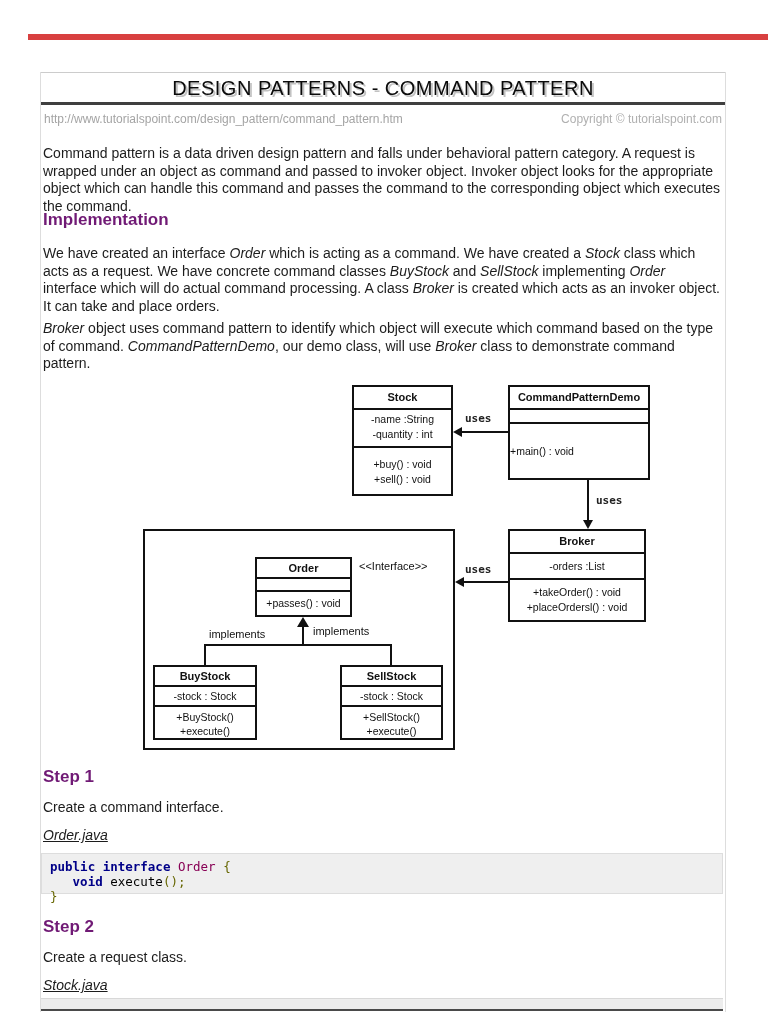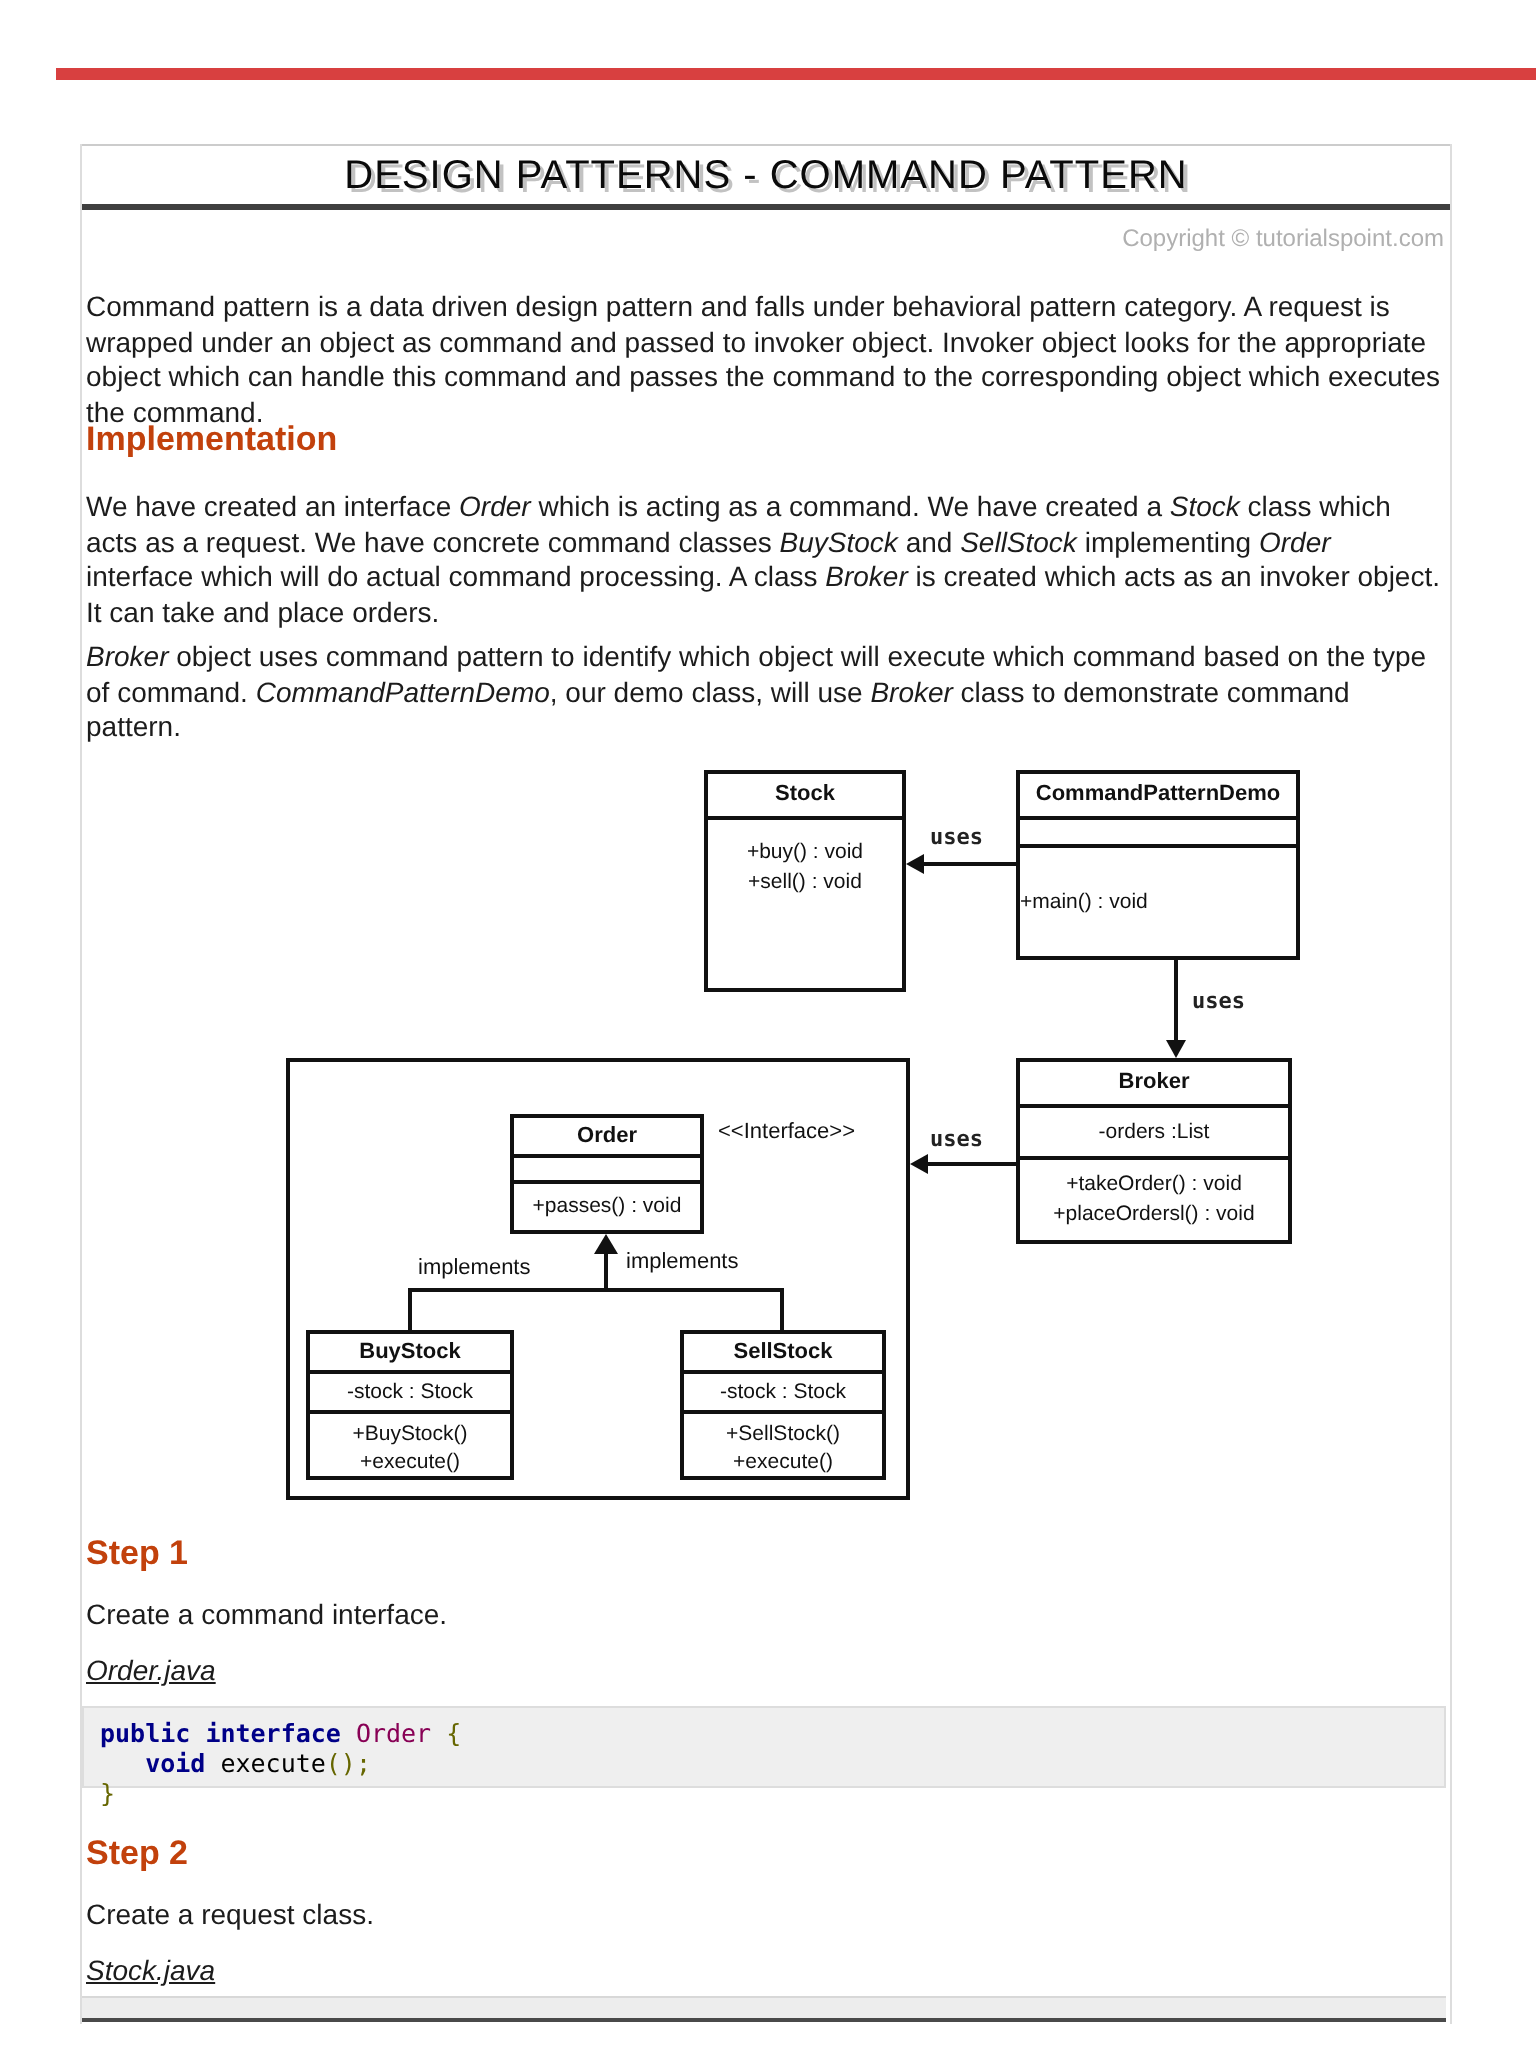--- a/index.html
+++ b/index.html
@@ -12,21 +12,21 @@
          border-left:1px solid #ddd;border-right:1px solid #ddd;background:#fff;}
   .title-box{position:absolute;left:0;top:0;width:100%;height:33px;box-sizing:border-box;
              border-top:1px solid #ccc;border-bottom:3px solid #3f3f3f;
              text-align:center;line-height:31px;font-size:20px;letter-spacing:.5px;color:#0a0a0a;
              text-shadow:2px 2px 0 #c2c2c2;}
   .meta-row{position:absolute;left:3px;right:3px;top:40px;height:16px;font-size:12px;}
   .meta-url{float:left;color:#a4a4a4;}
   .meta-copy{float:right;color:#b0b0b0;}
   .para{position:absolute;left:2px;width:678px;font-size:14px;line-height:17.5px;color:#1c1c1c;}
   .para em{font-style:italic;}
-  h2.sec{position:absolute;left:2px;margin:0;font-size:17px;font-weight:bold;color:#c2410c;}
+  h2.sec{position:absolute;left:2px;margin:0;font-size:17px;font-weight:bold;color:#701a75;}
   .filename{position:absolute;left:2px;font-size:14px;font-style:italic;color:#1c1c1c;text-decoration:underline;}
   .codeblock{position:absolute;left:0;width:682px;box-sizing:border-box;background:#efefef;
              border:1px solid #ddd;padding:5px 0 5px 8px;
              font-family:"DejaVu Sans Mono", monospace;font-size:12.5px;line-height:15px;}
   .code-line{white-space:pre;}
   .tk-kw{color:#000088;font-weight:bold;}
   .tk-typ{color:#880055;}
   .tk-pun{color:#666600;}
   .tk-pln{color:#000;}
   .code-strip{position:absolute;left:0;top:926px;width:682px;height:10px;background:#ededed;
@@ -56,34 +56,39 @@
 <div class="screen">
 
   <div class="edge-bar top-bar"></div>
   <div class="edge-bar bottom-bar"></div>
 
   <div class="frame">
 
     <div class="title-box">DESIGN PATTERNS - COMMAND PATTERN</div>
 
     <div class="meta-row">
+      <span class="meta-url">http://www.tutorialspoint.com/design_pattern/command_pattern.htm</span>
       <span class="meta-copy">Copyright © tutorialspoint.com</span>
     </div>
 
     <div class="para" style="top:73px">Command pattern is a data driven design pattern and falls under behavioral pattern category. A request is wrapped under an object as command and passed to invoker object. Invoker object looks for the appropriate object which can handle this command and passes the command to the corresponding object which executes the command.</div>
 
     <h2 class="sec" style="top:138px">Implementation</h2>
 
     <div class="para" style="top:173px"><span>We have created an interface </span><em>Order</em><span> which is acting as a command. We have created a </span><em>Stock</em><span> class which acts as a request. We have concrete command classes </span><em>BuyStock</em><span> and </span><em>SellStock</em><span> implementing </span><em>Order</em><span> interface which will do actual command processing. A class </span><em>Broker</em><span> is created which acts as an invoker object. It can take and place orders.</span></div>
     <div class="para" style="top:248px"><em>Broker</em><span> object uses command pattern to identify which object will execute which command based on the type of command. </span><em>CommandPatternDemo</em><span>, our demo class, will use </span><em>Broker</em><span> class to demonstrate command pattern.</span></div>
 
     <div class="diagram">
 
       <div class="uml-box" style="left:311px;top:3px;width:101px;height:111px">
         <div class="uml-title" style="line-height:21px;height:21px">Stock</div>
+        <div class="uml-attrs" style="height:34px;padding-top:2px">
+          <div>-name :String</div>
+          <div>-quantity : int</div>
+        </div>
         <div class="uml-methods" style="padding-top:9px">
           <div>+buy() : void</div>
           <div>+sell() : void</div>
         </div>
       </div>
 
       <div class="uml-box" style="left:467px;top:3px;width:142px;height:95px">
         <div class="uml-title" style="line-height:21px;height:21px">CommandPatternDemo</div>
         <div class="uml-attrs" style="height:12px"></div>
         <div class="uml-methods" style="display:flex;align-items:center;justify-content:flex-start">

